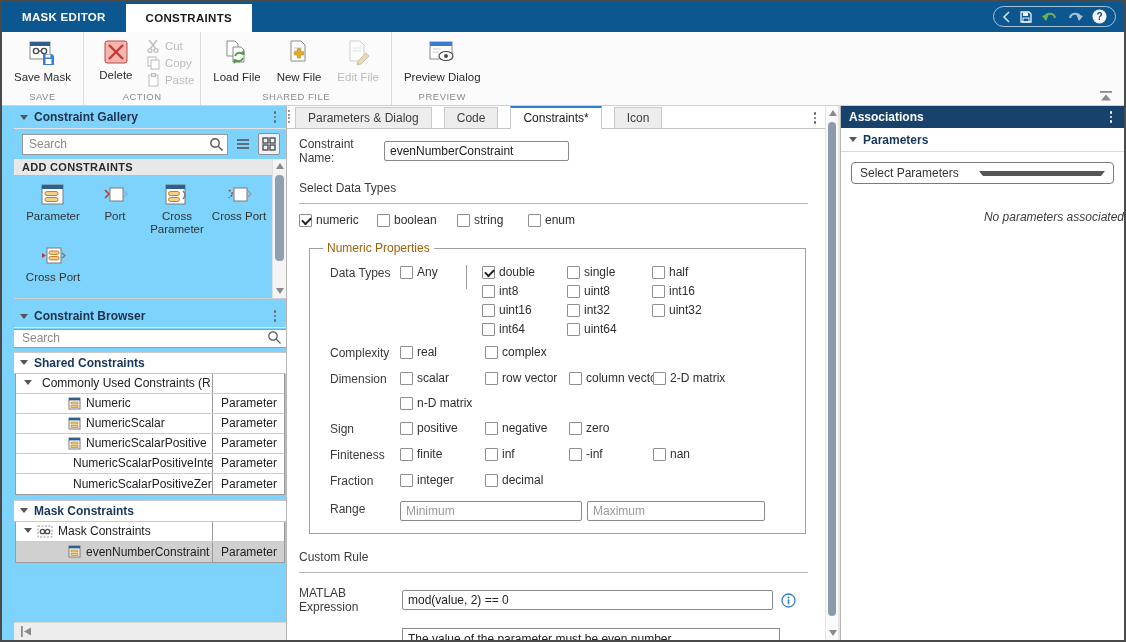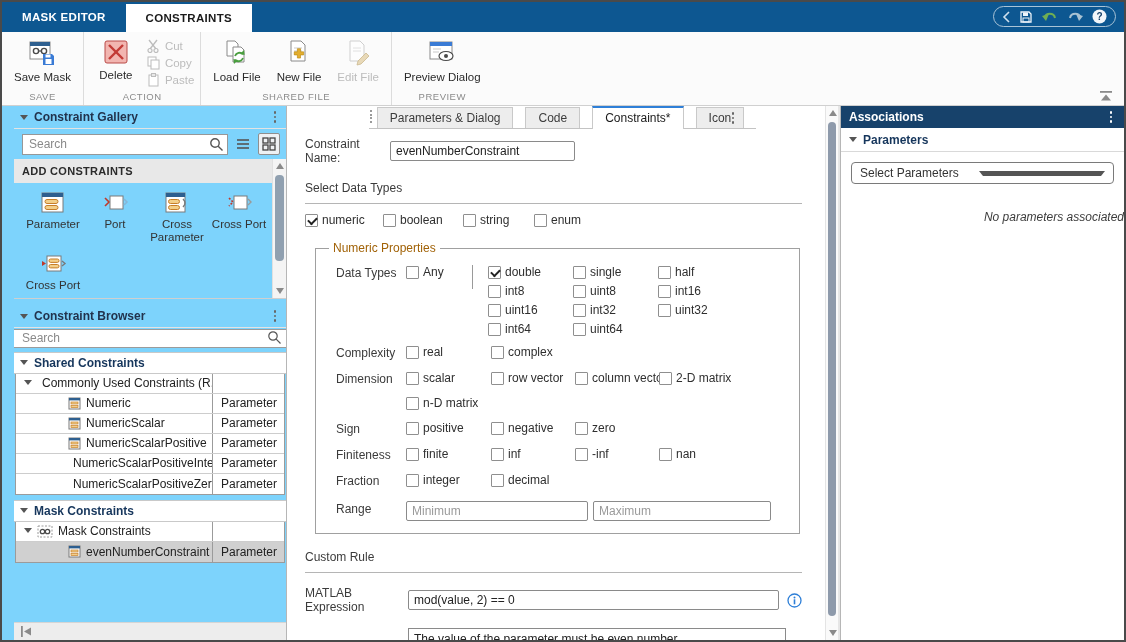--- a/index.html
+++ b/index.html
@@ -37,21 +37,21 @@
   .kebab { display:flex; flex-direction:column; gap:2px; padding:2px 4px; cursor:pointer; }
   .kebab i { width:2.5px; height:2.5px; border-radius:50%; background:#666; display:block; }
   .gal-toolbar { display:flex; align-items:center; gap:4px; padding:4px 6px 4px 8px; }
   .searchbox { position:relative; flex:1; }
   .searchbox input { width:100%; height:21px; border:1px solid #979797; font-size:12px; padding:0 22px 0 6px; color:#333; outline:none; }
   .searchbox input::placeholder { color:#8a8a8a; }
   .searchbox .mag { position:absolute; right:4px; top:3px; }
   .viewbtn { width:22px; height:22px; display:flex; align-items:center; justify-content:center; border:1px solid transparent; border-radius:2px; cursor:pointer; }
   .viewbtn.active { border:1px solid #8f8f8f; background:#eef1f4; }
   .gal-wrap { position:relative; height:140px; border-bottom:1px solid #cfcfcf; }
-  .addbar { height:24px; background:#e8e8e8; display:flex; align-items:center; padding:0 8px; font-size:11px; font-weight:bold; color:#2b2b2b; letter-spacing:.3px; margin-right:14px; }
+  .addbar { height:16px; background:#e8e8e8; display:flex; align-items:center; padding:0 8px; font-size:11px; font-weight:bold; color:#2b2b2b; letter-spacing:.3px; margin-right:14px; }
   .gal-items { display:grid; grid-template-columns:repeat(4,62px); padding:8px 0 0 8px; row-gap:8px; }
   .gal-item { display:flex; flex-direction:column; align-items:center; cursor:pointer; }
   .gal-item .glab { font-size:11.5px; color:#333; text-align:center; line-height:1.15; margin-top:3px; }
   .mini-sb { position:absolute; top:0; right:0; width:14px; bottom:0; background:#f4f4f4; border-left:1px solid #e0e0e0; }
   .mini-sb .thumb { position:absolute; left:2px; right:2px; border-radius:4px; background:#90a0b0; }
   .sb-arr { position:absolute; left:3px; width:0; height:0; border:4px solid transparent; }
   .sb-up { top:4px; border-bottom:6px solid #8a8a8a; border-top:none; }
   .sb-dn { bottom:4px; border-top:6px solid #8a8a8a; border-bottom:none; }
   .bsearch { position:relative; margin:0; }
   .bsearch input { width:100%; height:19px; border:1px solid #9b9b9b; border-left:none; border-right:none; font-size:12px; padding:0 20px 0 8px; outline:none; }
@@ -63,21 +63,21 @@
   .tree-row { height:20px; display:flex; border-bottom:1px solid #cdcdcd; font-size:12px; color:#222; background:#fff; cursor:pointer; }
   .tree-row:last-child { border-bottom:none; }
   .tree-row.selected { background:#d0d0d0; }
   .tr-name { width:196px; display:flex; align-items:center; gap:5px; overflow:hidden; white-space:nowrap; padding-left:52px; }
   .tree-row.group .tr-name { padding-left:8px; }
   .tr-type { flex:1; border-left:1px solid #9b9b9b; display:flex; align-items:center; padding-left:8px; }
   .leftfill { flex:1; }
   .lbot { height:18px; background:#ededed; border-top:1px solid #d5d5d5; display:flex; align-items:center; padding-left:6px; }
 
   
-  .main { flex:1; display:flex; flex-direction:column; min-width:0; position:relative; background:#fff;align-items:center; }
+  .main { flex:1; display:flex; flex-direction:column; min-width:0; position:relative; background:#fff; }
   .etabs { height:23px; display:flex; align-items:flex-end; border-bottom:1px solid #c3c3c3; padding-left:8px; position:relative; background:#fff; }
   .grip { position:absolute; left:1px; top:4px; display:flex; flex-direction:column; gap:1.5px; }
   .grip i { width:2px; height:2px; background:#9a9a9a; display:block; }
   .etab { font-size:12px; color:#3c3c3c; background:#ededed; border:1px solid #c9c9c9; border-bottom:none; padding:3px 12px 3px; margin-right:12px; cursor:pointer; white-space:nowrap; }
   .etab.active { background:#fff; border-top:2px solid #2e7fd7; margin-bottom:-1px; padding-bottom:4px; color:#1a1a1a; }
   .etabs .kebab { position:absolute; right:18px; top:4px; }
   .ebody { flex:1; position:relative; overflow:hidden; padding:8px 30px 0 12px; }
   .frow { display:flex; align-items:center; }
   .lab { font-size:12px; color:#3b3b3b; }
   input.txt { height:20px; border:1px solid #8a8a8a; border-radius:2px; font-size:12px; padding:0 5px; color:#222; font-family:"Liberation Sans",sans-serif; outline:none; }

